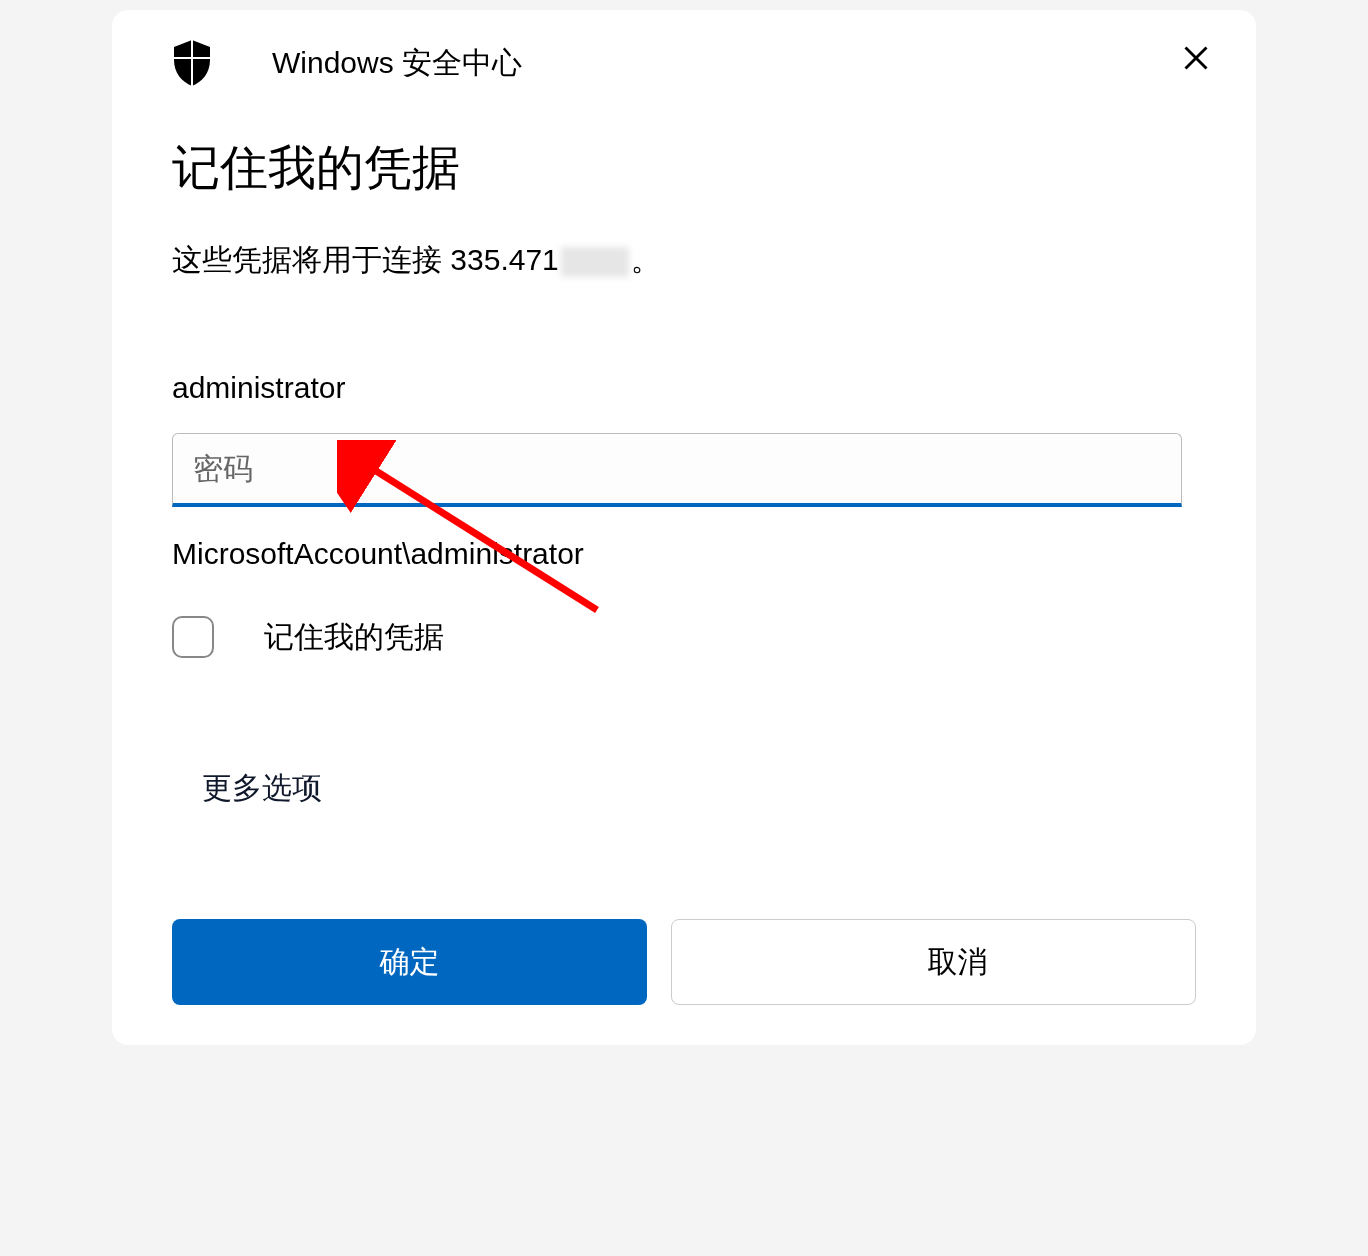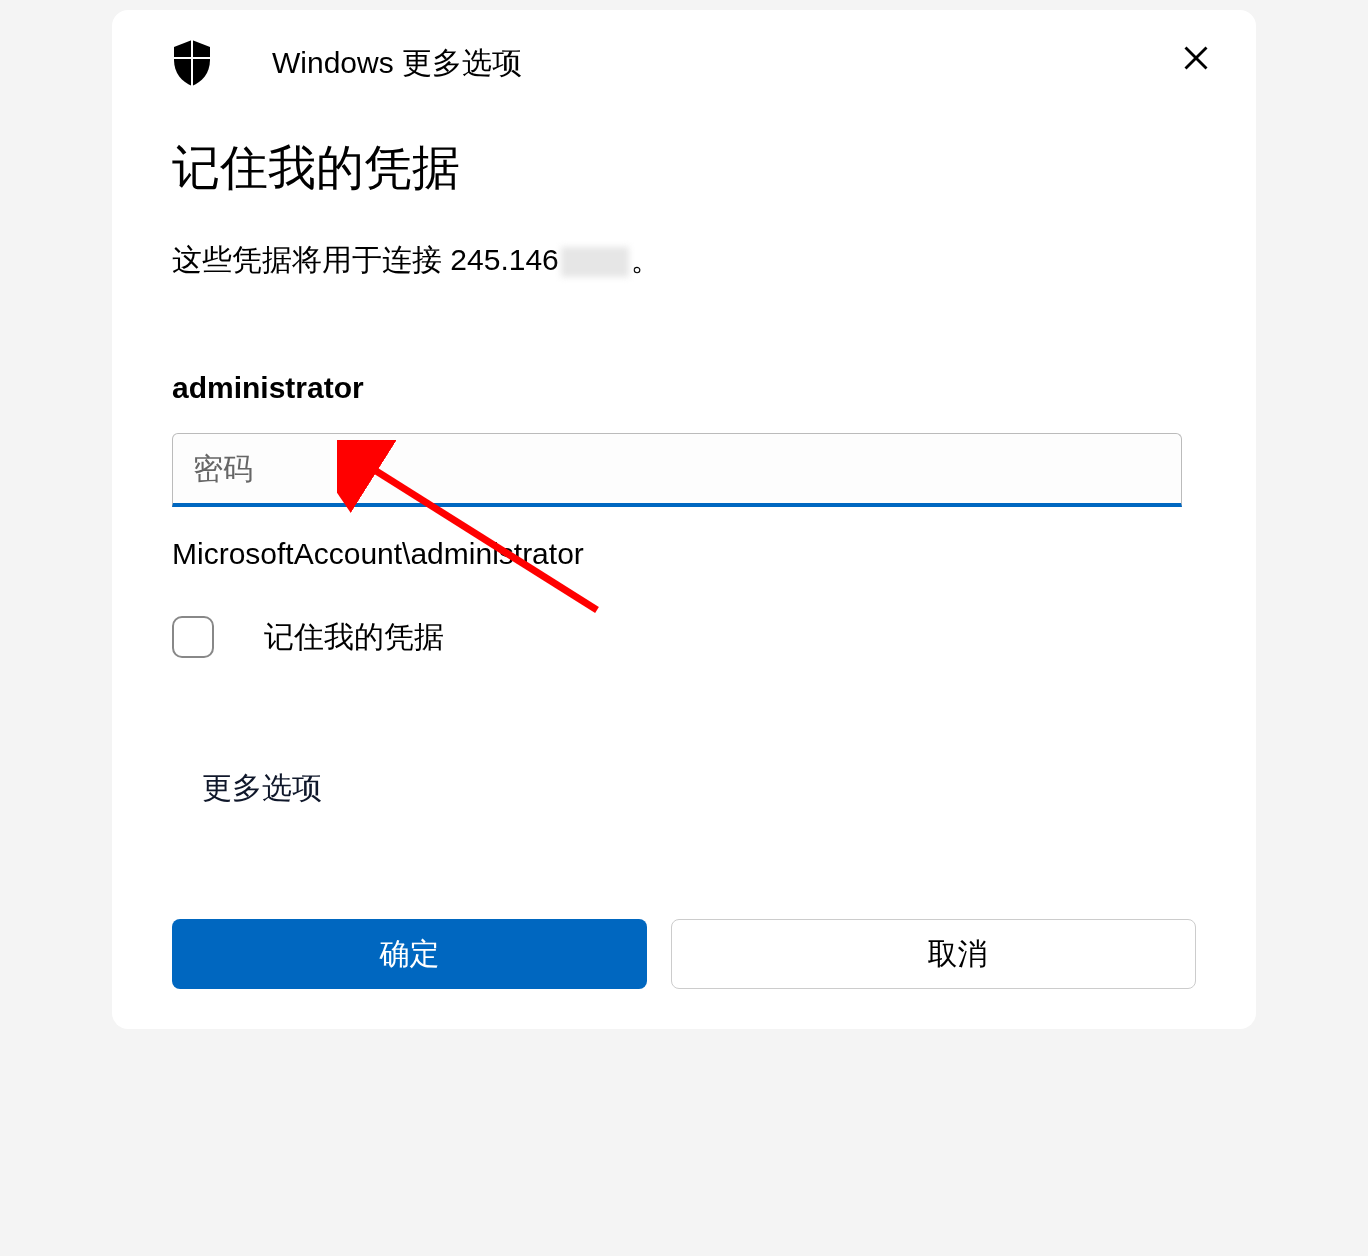--- a/index.html
+++ b/index.html
@@ -78,21 +78,21 @@
       width: 68px;
       height: 30px;
       background: #e6e6e6;
       filter: blur(3px);
       vertical-align: middle;
       margin: 0 2px;
     }
     .username {
       font-size: 30px;
       color: #000;
-      font-weight: 700;
+      font-weight: 400;
       margin-bottom: 28px;
     }
     .password-input {
       width: 1010px;
       height: 74px;
       border: 1px solid #bbb;
       border-bottom: 4px solid #0067c0;
       border-radius: 6px 6px 0 0;
       font-size: 30px;
       padding: 16px 20px;
@@ -137,21 +137,21 @@
       display: inline-block;
       text-align: right;
     }
     .button-row {
       display: flex;
       gap: 24px;
       padding: 0 60px;
     }
     .btn {
       flex: 1;
-      height: 70px;
+      height: 86px;
       border-radius: 8px;
       font-size: 30px;
       cursor: pointer;
       border: none;
     }
     .btn-primary {
       background: #0067c0;
       color: #fff;
     }
     .btn-secondary {
@@ -175,35 +175,35 @@
 <div class="dialog">
 
   <div class="header">
     <span class="shield-icon">
       <svg viewBox="0 0 40 46">
         <path d="M20 0 L38 7 L38 20 C38 33 30 42 20 46 C10 42 2 33 2 20 L2 7 Z" fill="#000"></path>
         <line x1="20" y1="0" x2="20" y2="46" stroke="#fff" stroke-width="2"></line>
         <line x1="2" y1="18" x2="38" y2="18" stroke="#fff" stroke-width="2"></line>
       </svg>
     </span>
-    <span class="header-title">Windows 更多选项</span>
+    <span class="header-title">Windows 安全中心</span>
   </div>
 
   <button class="close-btn">
     <svg viewBox="0 0 24 24">
       <line x1="3" y1="3" x2="21" y2="21" stroke="#000" stroke-width="2.5"></line>
       <line x1="21" y1="3" x2="3" y2="21" stroke="#000" stroke-width="2.5"></line>
     </svg>
   </button>
 
   <div class="content">
     <h1 class="main-title">记住我的凭据</h1>
 
     <div class="subtitle">
-      <span>这些凭据将用于连接 245.146</span><span class="blur-patch"></span><span>。</span>
+      <span>这些凭据将用于连接 335.471</span><span class="blur-patch"></span><span>。</span>
     </div>
 
     <div class="username">administrator</div>
 
     <input type="password" class="password-input" placeholder="密码" style="">
 
     <div class="account-hint">MicrosoftAccount\administrator</div>
 
     <div class="checkbox-row">
       <div class="checkbox"></div>

